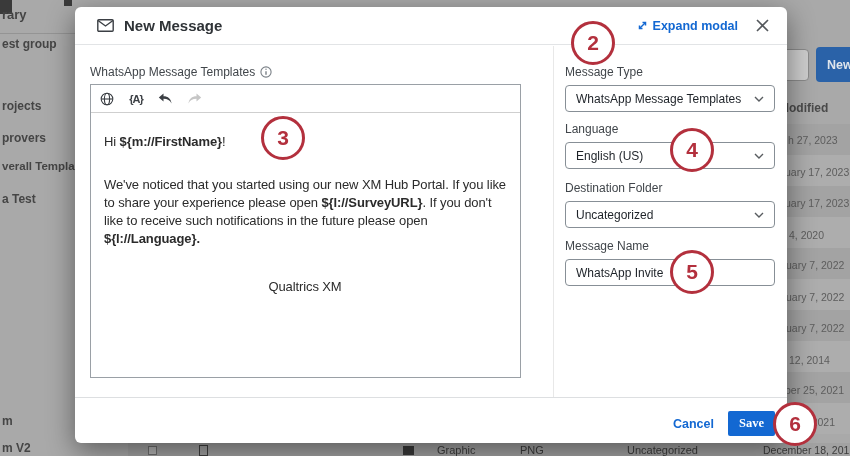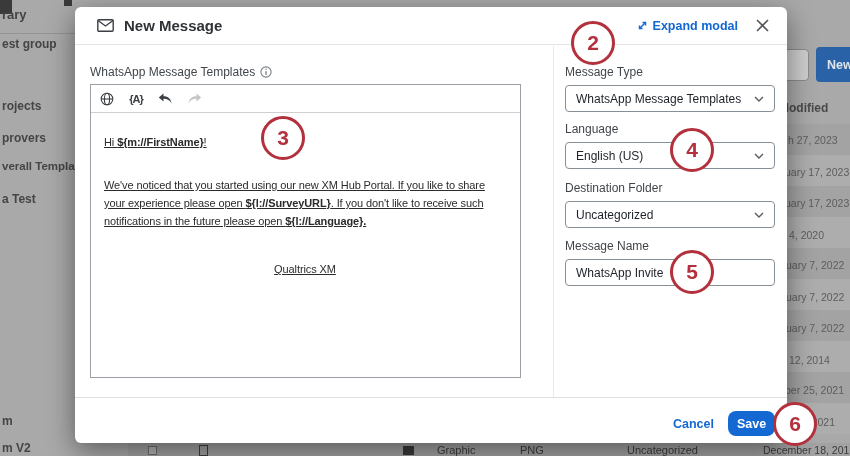--- a/index.html
+++ b/index.html
@@ -51,22 +51,22 @@
 
   
   .editor-label { position: absolute; left: 15px; top: 58px; font-size: 12px; color: #41464b;
     display: flex; align-items: center; gap: 5px; }
   .editor-box { position: absolute; left: 15px; top: 77px; width: 431px; height: 294px;
     border: 1px solid #9aa0a6; background: #fff; }
   .editor-toolbar { height: 28px; border-bottom: 1px solid #cfcfcf;
     display: flex; align-items: center; gap: 13px; padding-left: 8px; }
   .tb-icon { width: 16px; height: 16px; display: flex; align-items: center; justify-content: center; cursor: pointer; }
   .piped-icon { font-size: 11px; font-weight: 700; color: #3b3f44; letter-spacing: -1px; }
-  .editor-content { padding: 20px 14px 0 13px; font-size: 11px; line-height: 18px;
-    color: #2b2b2b; letter-spacing: -0.1px; cursor: text; text-decoration: underline; }
+  .editor-content { padding: 20px 14px 0 13px; font-size: 13px; line-height: 18px;
+    color: #2b2b2b; letter-spacing: -0.1px; cursor: text; }
   .editor-content b { font-weight: 700; }
   .msg-par { margin-top: 25px; }
   .msg-sig { margin-top: 30px; text-align: center; }
 
   
   .form-panel { position: absolute; left: 490px; top: 0; width: 210px; }
   .field-label { font-size: 12px; color: #41464b; margin-bottom: 6px; }
   .select, .text-input {
     width: 210px; height: 27px; border: 1px solid #878f96; border-radius: 4px;
     background: #fff; display: flex; align-items: center; padding: 0 10px;
@@ -75,22 +75,22 @@
   .select .chev { margin-left: auto; }
   .f-message-type { position: absolute; top: 58px; }
   .f-language     { position: absolute; top: 115px; }
   .f-dest-folder  { position: absolute; top: 174px; }
   .f-message-name { position: absolute; top: 232px; }
 
   
   .cancel-link { position: absolute; left: 598px; top: 410px; color: #1368d2;
     font-size: 12.5px; font-weight: 700; cursor: pointer; }
   .save-btn { position: absolute; left: 653px; top: 404px; width: 47px; height: 25px;
-    background: #1368d2; color: #fff; border: none; border-radius: 8px;
-    font-size: 12.5px; font-weight: 700; font-family: Liberation Sans, sans-serif; cursor: pointer; }
+    background: #1368d2; color: #fff; border: none; border-radius: 2px;
+    font-size: 12.5px; font-weight: 700; font-family: Liberation Serif, serif; cursor: pointer; }
 
   
   .callout {
     position: absolute; width: 44px; height: 44px; border-radius: 50%;
     background: #ffffff; border: 3.5px solid #b3303d; color: #b3303d;
     font-size: 21px; font-weight: 700;
     display: flex; align-items: center; justify-content: center;
     z-index: 30;
   }
 </style>

